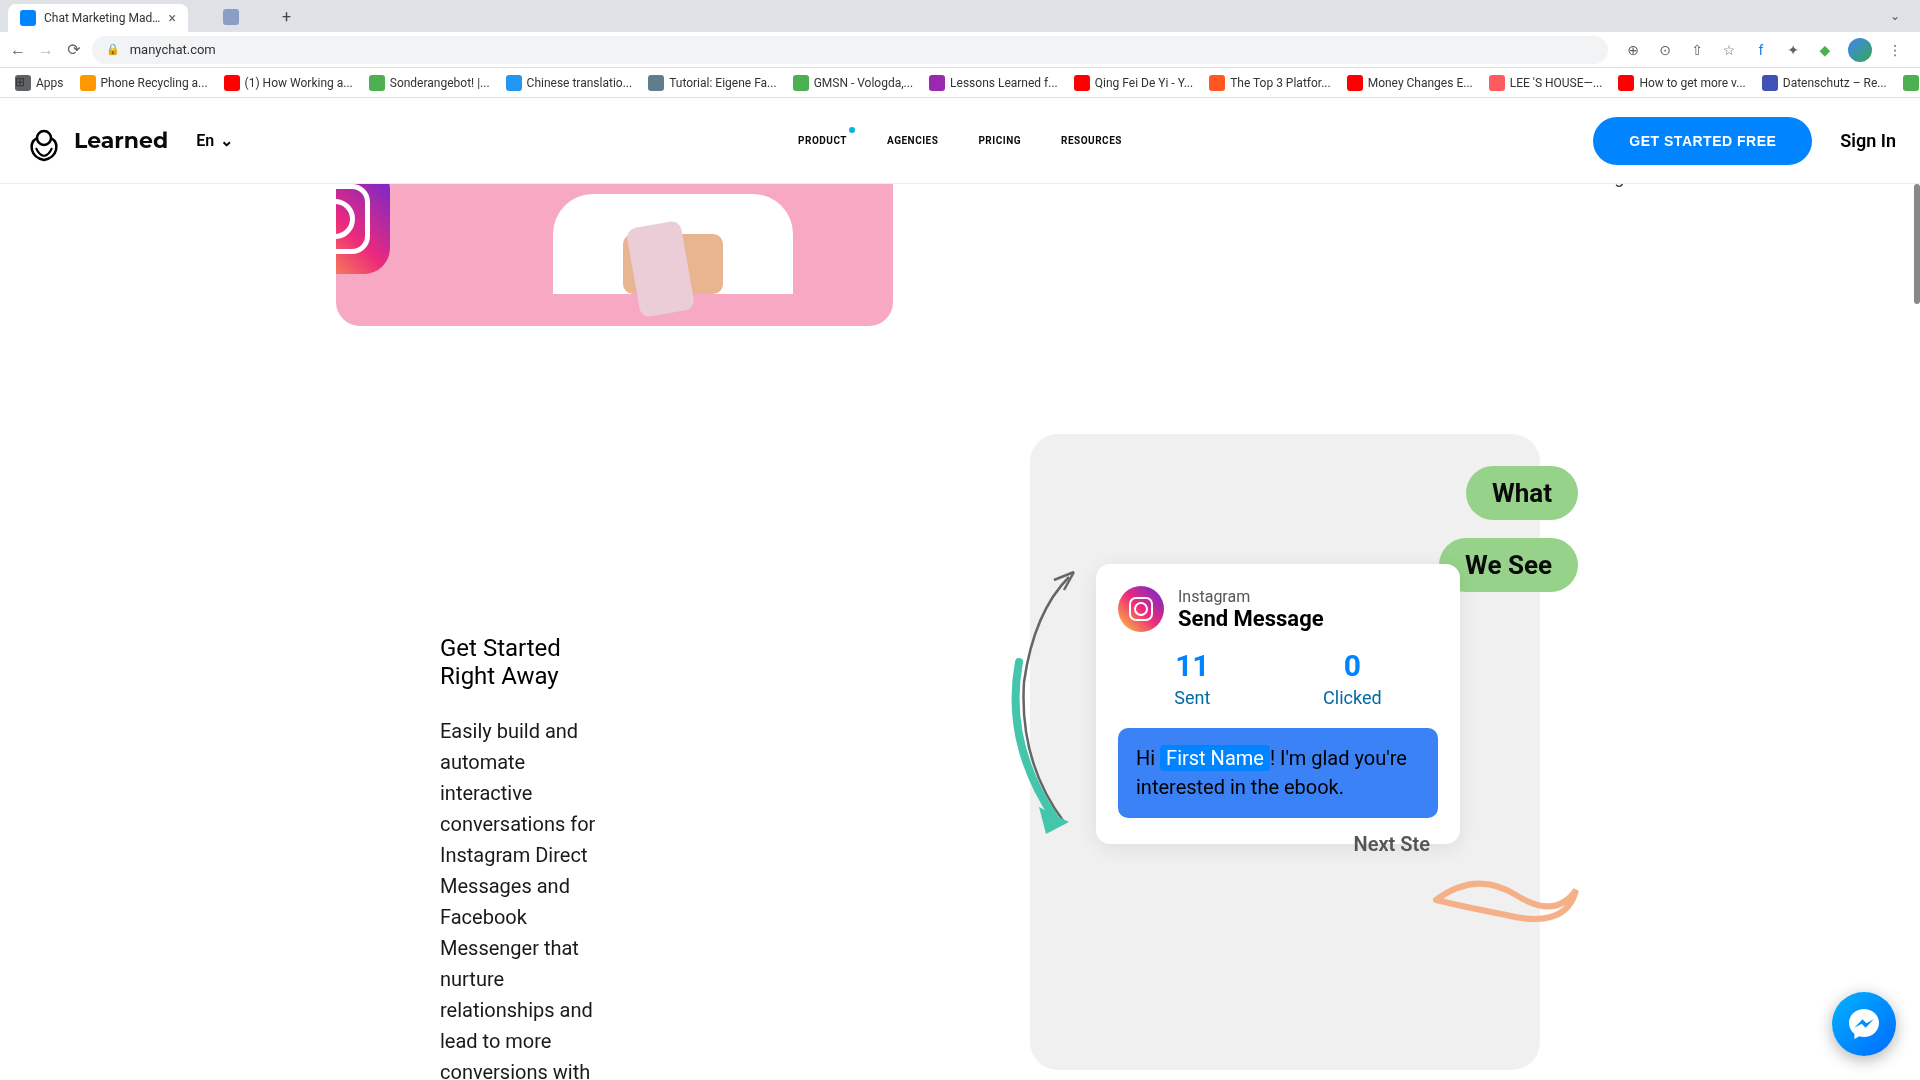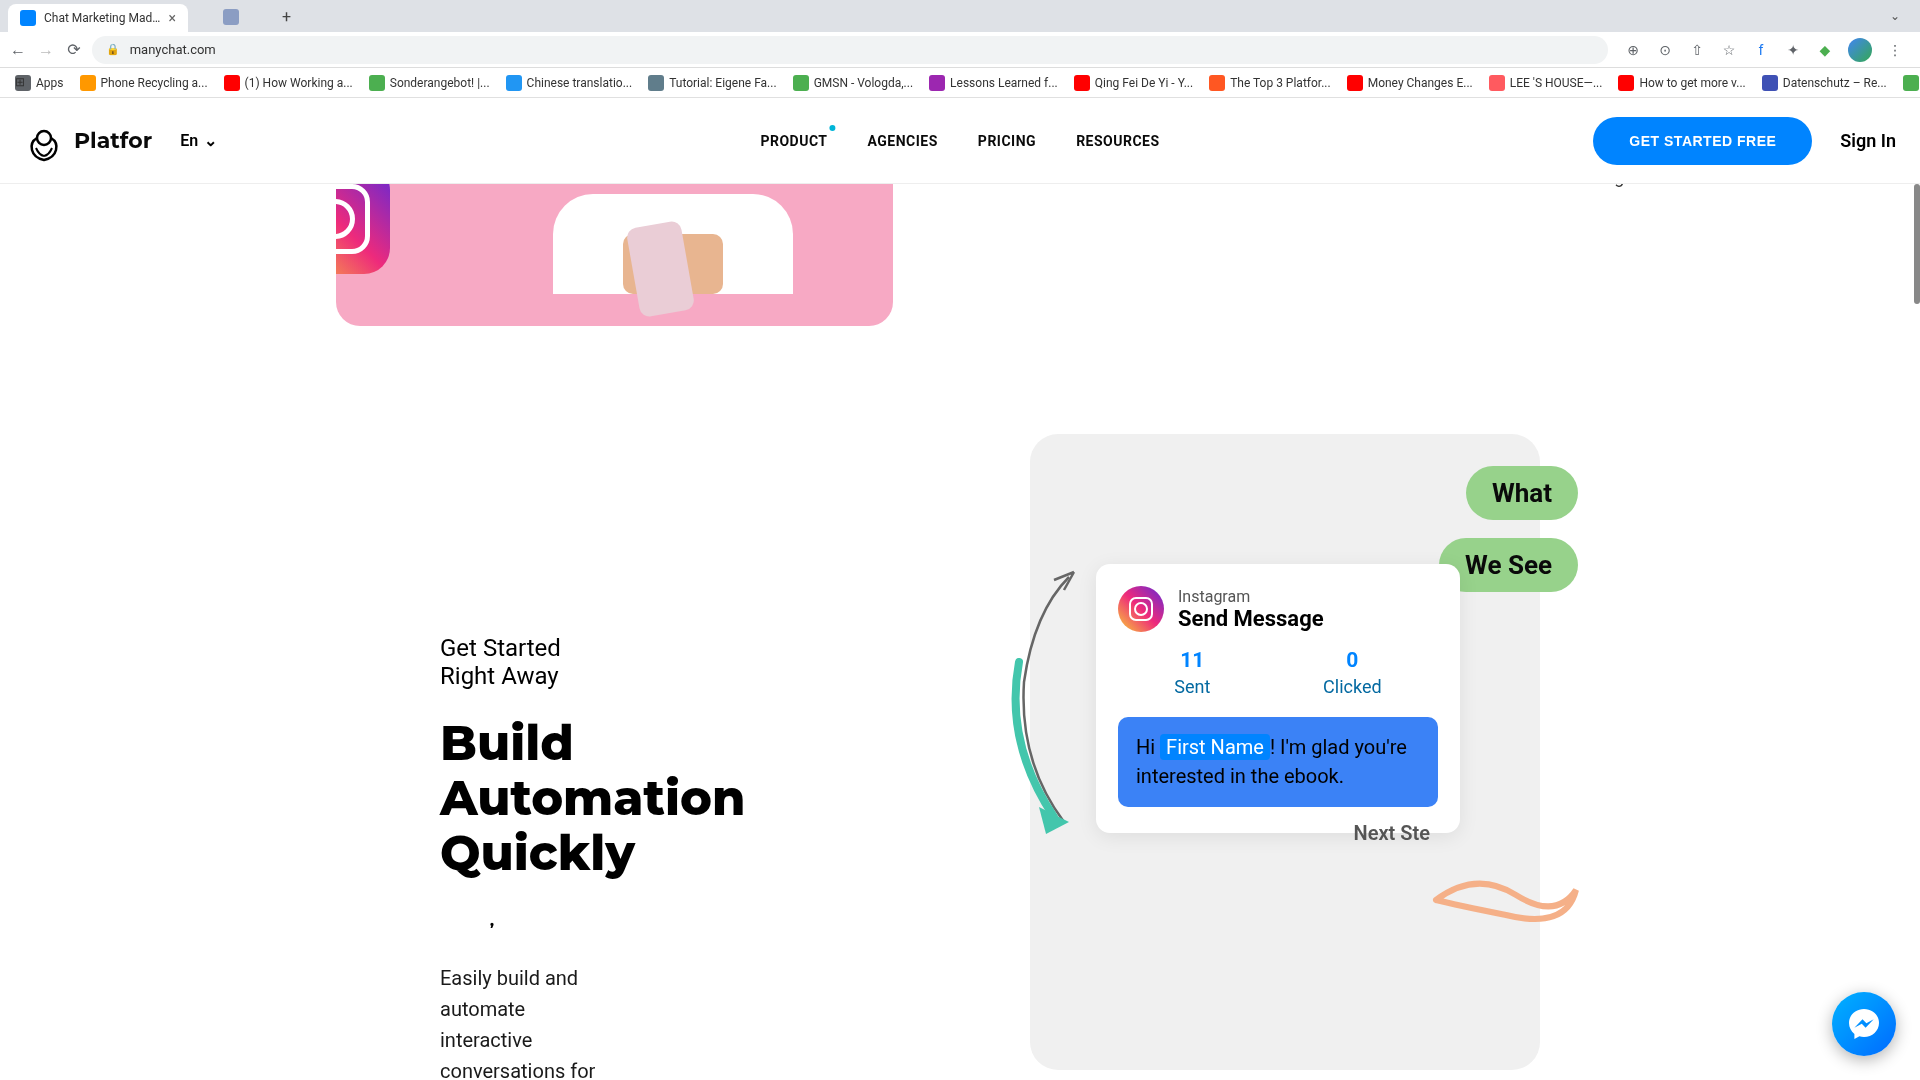--- a/index.html
+++ b/index.html
@@ -29,21 +29,21 @@
     .bookmark { display: flex; align-items: center; gap: 5px; font-size: 12px; color: #333; padding: 3px 5px; white-space: nowrap; cursor: pointer; }
     .bk-icon { width: 16px; height: 16px; border-radius: 3px; flex-shrink: 0; }
     
     
     .site-header { display: flex; align-items: center; height: 86px; padding: 0 24px; background: #fff; border-bottom: 1px solid #eee; position: relative; }
     .logo-wrap { display: flex; align-items: center; gap: 10px; font-family: Montserrat, sans-serif; }
     .logo-icon { width: 40px; height: 42px; }
     .logo-text { font-size: 22px; font-weight: 700; color: #0a0a0a; }
     .lang-select { display: flex; align-items: center; gap: 6px; margin-left: 28px; font-size: 16px; font-weight: 600; cursor: pointer; }
     .main-nav { display: flex; gap: 40px; position: absolute; left: 50%; transform: translateX(-50%); }
-    .nav-item { font-size: 14px; font-weight: 700; letter-spacing: 0.5px; color: #0a0a0a; text-transform: uppercase; position: relative; cursor: pointer; }
+    .nav-item { font-size: 10px; font-weight: 700; letter-spacing: 0.5px; color: #0a0a0a; text-transform: uppercase; position: relative; cursor: pointer; }
     .nav-dot::after { content: ''; position: absolute; top: -8px; right: -8px; width: 6px; height: 6px; border-radius: 50%; background: #00b5d8; }
     .header-right { margin-left: auto; display: flex; align-items: center; gap: 28px; }
     .cta-btn { background: #0084ff; color: #fff; font-weight: 700; font-size: 14px; letter-spacing: 0.5px; padding: 16px 36px; border-radius: 30px; border: none; cursor: pointer; }
     .signin { font-size: 18px; font-weight: 600; cursor: pointer; }
     
     
     .page-content { position: relative; height: calc(1080px - 184px); overflow: hidden; }
     
     
     .hero-remnant { position: absolute; left: 336px; top: 0; width: 557px; height: 142px; background: #f7a9c4; border-radius: 0 0 24px 24px; overflow: hidden; }
@@ -71,21 +71,21 @@
     .bubble-2 { right: -38px; top: 104px; }
     .msg-card { position: absolute; left: 66px; top: 130px; width: 364px; background: #fff; border-radius: 14px; box-shadow: 0 4px 20px rgba(0,0,0,0.08); padding: 22px 22px 26px; }
     .card-head { display: flex; align-items: center; gap: 14px; margin-bottom: 16px; }
     .ig-small { width: 46px; height: 46px; border-radius: 50%; background: linear-gradient(45deg, #f9ce34, #ee2a7b, #6228d7); display: flex; align-items: center; justify-content: center; }
     .ig-small-inner { width: 24px; height: 24px; border: 2.5px solid #fff; border-radius: 7px; position: relative; }
     .ig-small-inner::after { content: ''; position: absolute; top: 50%; left: 50%; transform: translate(-50%, -50%); width: 10px; height: 10px; border: 2.5px solid #fff; border-radius: 50%; }
     .card-head-text .line1 { font-size: 16px; color: #555; }
     .card-head-text .line2 { font-size: 22px; font-weight: 700; }
     .stats-row { display: flex; justify-content: space-around; margin: 12px 0 20px; }
     .stat { text-align: center; }
-    .stat-val { font-size: 21px; font-weight: 700; color: #0084ff; }
+    .stat-val { font-size: 30px; font-weight: 700; color: #0084ff; }
     .stat-lbl { font-size: 18px; color: #0369a1; margin-top: 4px; }
     .msg-box { background: #3b82f6; border-radius: 10px; padding: 16px 18px; font-size: 20px; line-height: 1.45; }
     .token { background: #0084ff; color: #fff; padding: 1px 6px; border-radius: 4px; }
     .next-step { position: absolute; right: 30px; bottom: -12px; font-size: 20px; font-weight: 600; color: #555; }
     .arrow-svg { position: absolute; left: -56px; top: 128px; width: 120px; height: 280px; }
     .scribble { position: absolute; right: -46px; bottom: 120px; width: 160px; height: 90px; }
     
     
     .fab { position: absolute; right: 24px; bottom: 24px; width: 64px; height: 64px; border-radius: 50%; background: linear-gradient(135deg, #00b2ff, #006aff); display: flex; align-items: center; justify-content: center; box-shadow: 0 4px 16px rgba(0,0,0,0.3); cursor: pointer; }
     .fab svg { width: 36px; height: 36px; }
@@ -200,21 +200,21 @@
 </div>
 
 <div class="site-header">
   <div class="logo-wrap">
     <svg class="logo-icon" viewBox="0 0 40 42">
       <circle cx="20" cy="18" r="7" fill="none" stroke="#000" stroke-width="2.5"></circle>
       <path d="M13 18 Q6 22 8 30 Q10 38 20 40 Q30 38 32 30 Q34 22 27 18" fill="none" stroke="#000" stroke-width="2.5"></path>
       <path d="M12 28 Q15 35 20 36" fill="none" stroke="#000" stroke-width="2"></path>
       <path d="M28 28 Q25 35 20 36" fill="none" stroke="#000" stroke-width="2"></path>
     </svg>
-    <span class="logo-text">Platfor</span>
+    <span class="logo-text">Learned</span>
   </div>
   <div class="lang-select">
     <span>En</span>
     <span>⌄</span>
   </div>
   <nav class="main-nav">
     <span class="nav-item nav-dot">PRODUCT</span>
     <span class="nav-item">AGENCIES</span>
     <span class="nav-item">PRICING</span>
     <span class="nav-item">RESOURCES</span>
@@ -236,21 +236,20 @@
     <div class="person-torso">
       <div class="shirt"></div>
       <div class="hands"></div>
       <div class="phone-pink"></div>
     </div>
   </div>
 
   <div class="content-row">
     <div class="content-left">
       <div class="eyebrow">Get Started Right Away</div>
-      <h2 class="headline"><span>Build Automation Quickly</span><span class="cursor-mark">‚</span></h2>
       <p class="body-text">Easily build and automate interactive conversations for Instagram Direct Messages and Facebook Messenger that nurture relationships and lead to more conversions with our visual drag n' drop interface. No coding experience needed.</p>
     </div>
   </div>
 
   <div class="illus-panel">
     <div class="bubble bubble-1">What</div>
     <div class="bubble bubble-2">We See</div>
 
     <svg class="arrow-svg" viewBox="0 0 120 280">
       <path d="M100 10 L80 18 M100 10 L90 28" stroke="#666" stroke-width="2.5" fill="none"></path>

